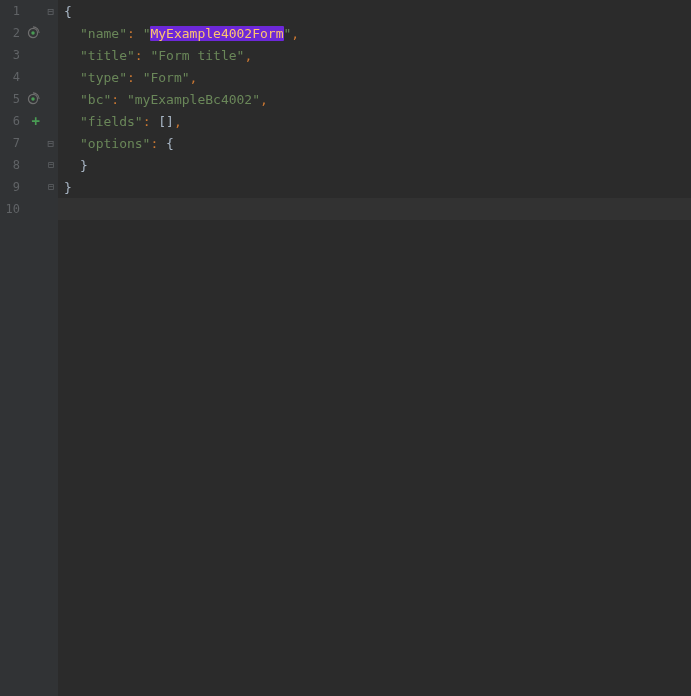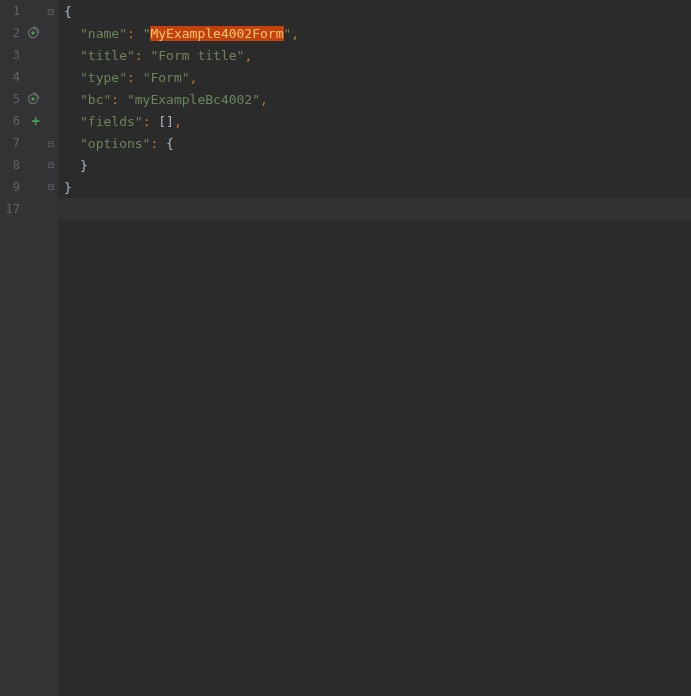--- a/index.html
+++ b/index.html
@@ -68,21 +68,21 @@
   }
   .current-line {
     background: #323232;
   }
   .s-key { color: #6a8759; }
   .s-str { color: #6a8759; }
   .s-punct { color: #a9b7c6; }
   .s-op { color: #cc7832; }
   .s-bracket { color: #a9b7c6; }
   .s-highlight {
-    background: #c2410c;
+    background: #6d28d9;
     color: #ffc66d;
     border-radius: 1px;
     text-align: right;
   }
   .indent { display: inline-block; width: 16px; }
 </style>
 </head>
 <body>
 
 <div class="editor">
@@ -128,21 +128,21 @@
     </div>
     <div class="gutter-row">
       <span class="line-no">8</span>
       <span class="fold-icon" style="font-size:10px;">⊟</span>
     </div>
     <div class="gutter-row">
       <span class="line-no">9</span>
       <span class="fold-icon" style="font-size:10px;">⊟</span>
     </div>
     <div class="gutter-row">
-      <span class="line-no">17</span>
+      <span class="line-no">10</span>
     </div>
   </div>
 
   <div class="code">
 
     <div class="code-line"><span class="s-punct">{</span></div>
 
     <div class="code-line"><span class="indent"></span><span class="s-key">"name"</span><span class="s-op">:</span><span> </span><span class="s-str">"</span><span class="s-highlight">MyExample4002Form</span><span class="s-str">"</span><span class="s-op">,</span></div>
 
     <div class="code-line"><span class="indent"></span><span class="s-key">"title"</span><span class="s-op">:</span><span> </span><span class="s-str">"Form title"</span><span class="s-op">,</span></div>

